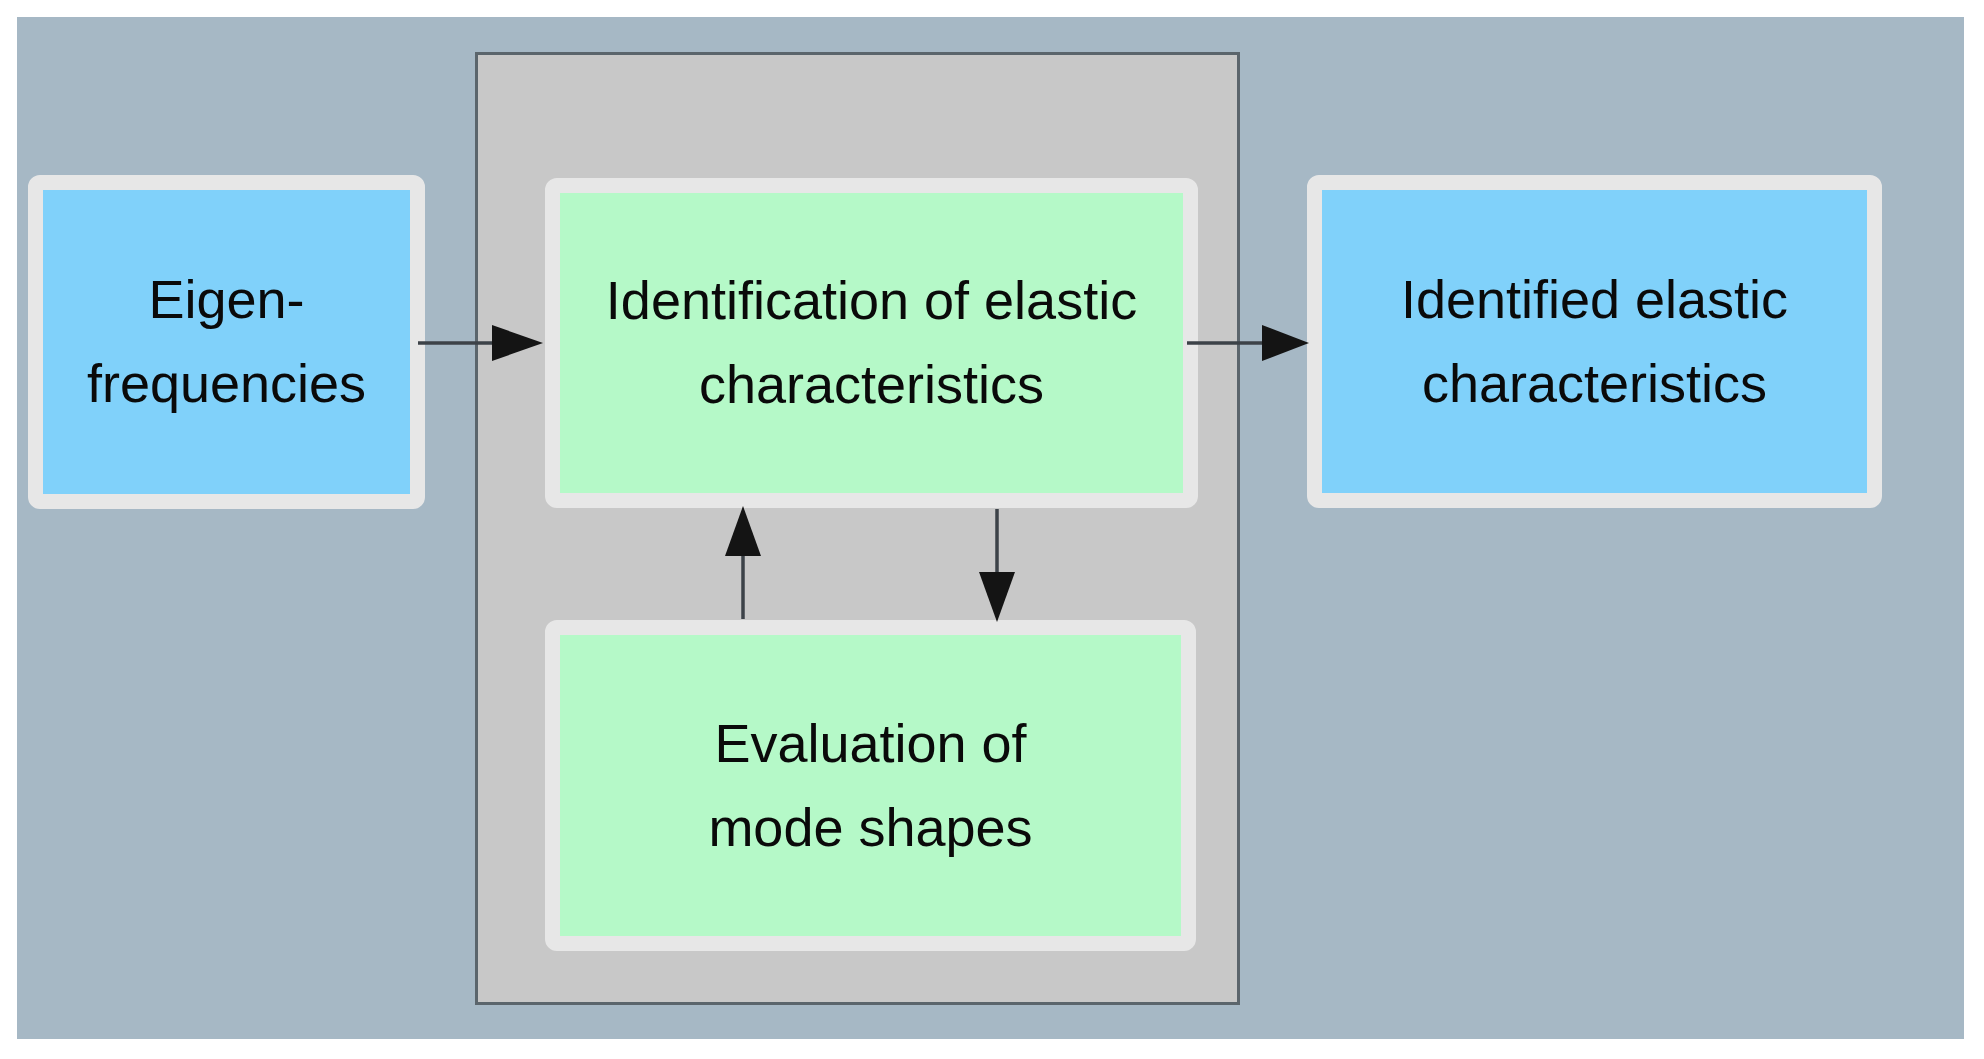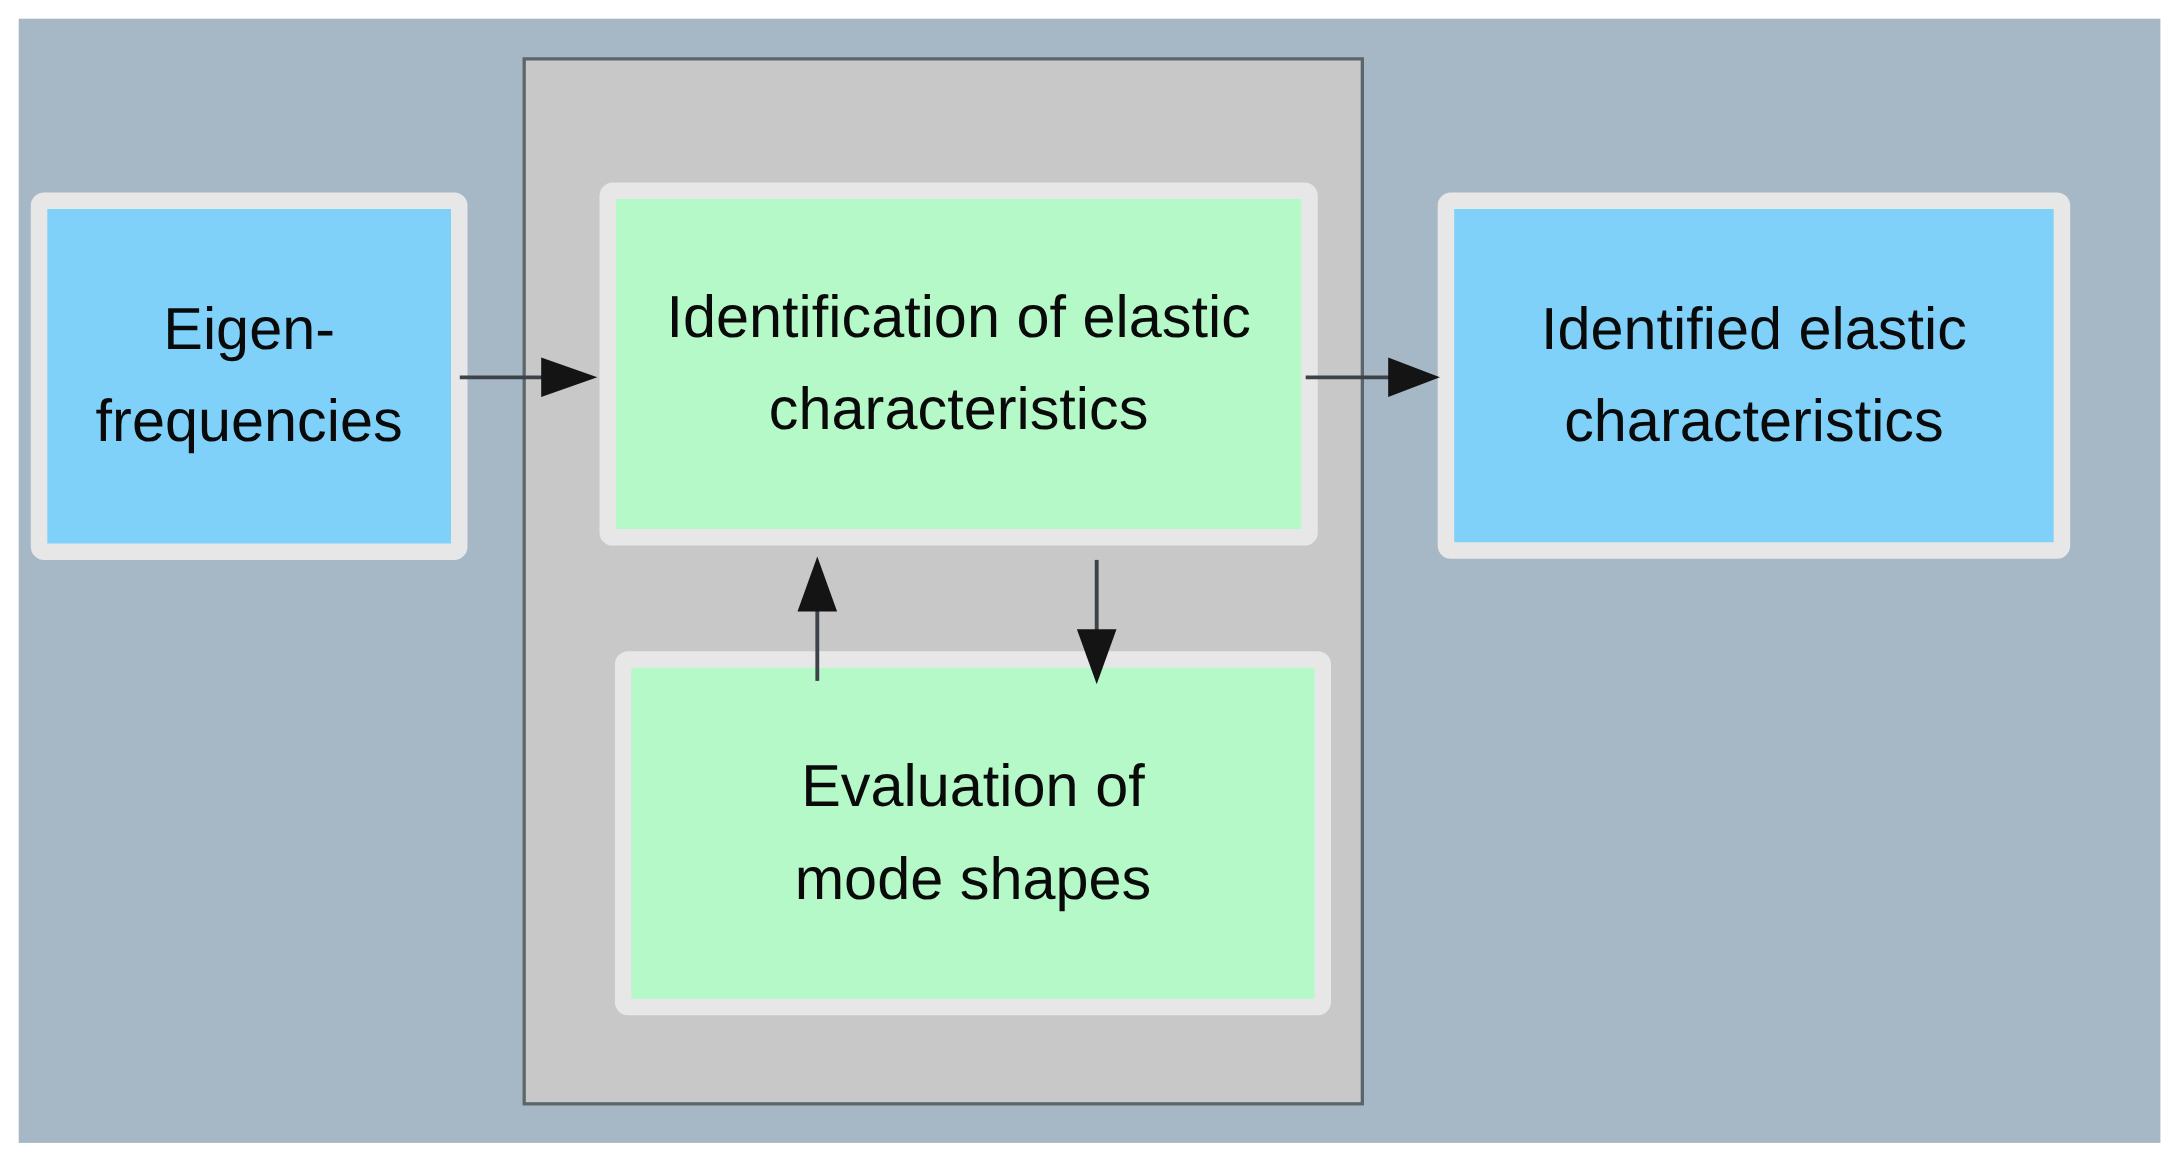--- a/index.html
+++ b/index.html
@@ -44,22 +44,22 @@
     text-align: center;
     font-size: 54px;
     line-height: 1.55;
     color: var(--c-text, #0a0a0a);
     white-space: pre-line;
   }
   .node.blue  { background: var(--c-blue,  #80d1fa); }
   .node.green { background: var(--c-green, #b5f9c8); }
 
   #node-eigen  { left: 28px;   top: 175px; width: 397px; height: 334px; }
-  #node-ident  { left: 545px;  top: 166px; width: 653px; height: 330px; }
-  #node-eval   { left: 545px;  top: 592px; width: 651px; height: 331px; margin-left: 14px; }
+  #node-ident  { left: 545px;  top: 178px; width: 653px; height: 330px; }
+  #node-eval   { left: 545px;  top: 620px; width: 651px; height: 331px; }
   #node-result { left: 1307px; top: 175px; width: 575px; height: 333px; }
 
   svg.arrows {
     position: absolute;
     left: 0;
     top: 0;
     width: 1984px;
     height: 1059px;
     pointer-events: none;
   }

